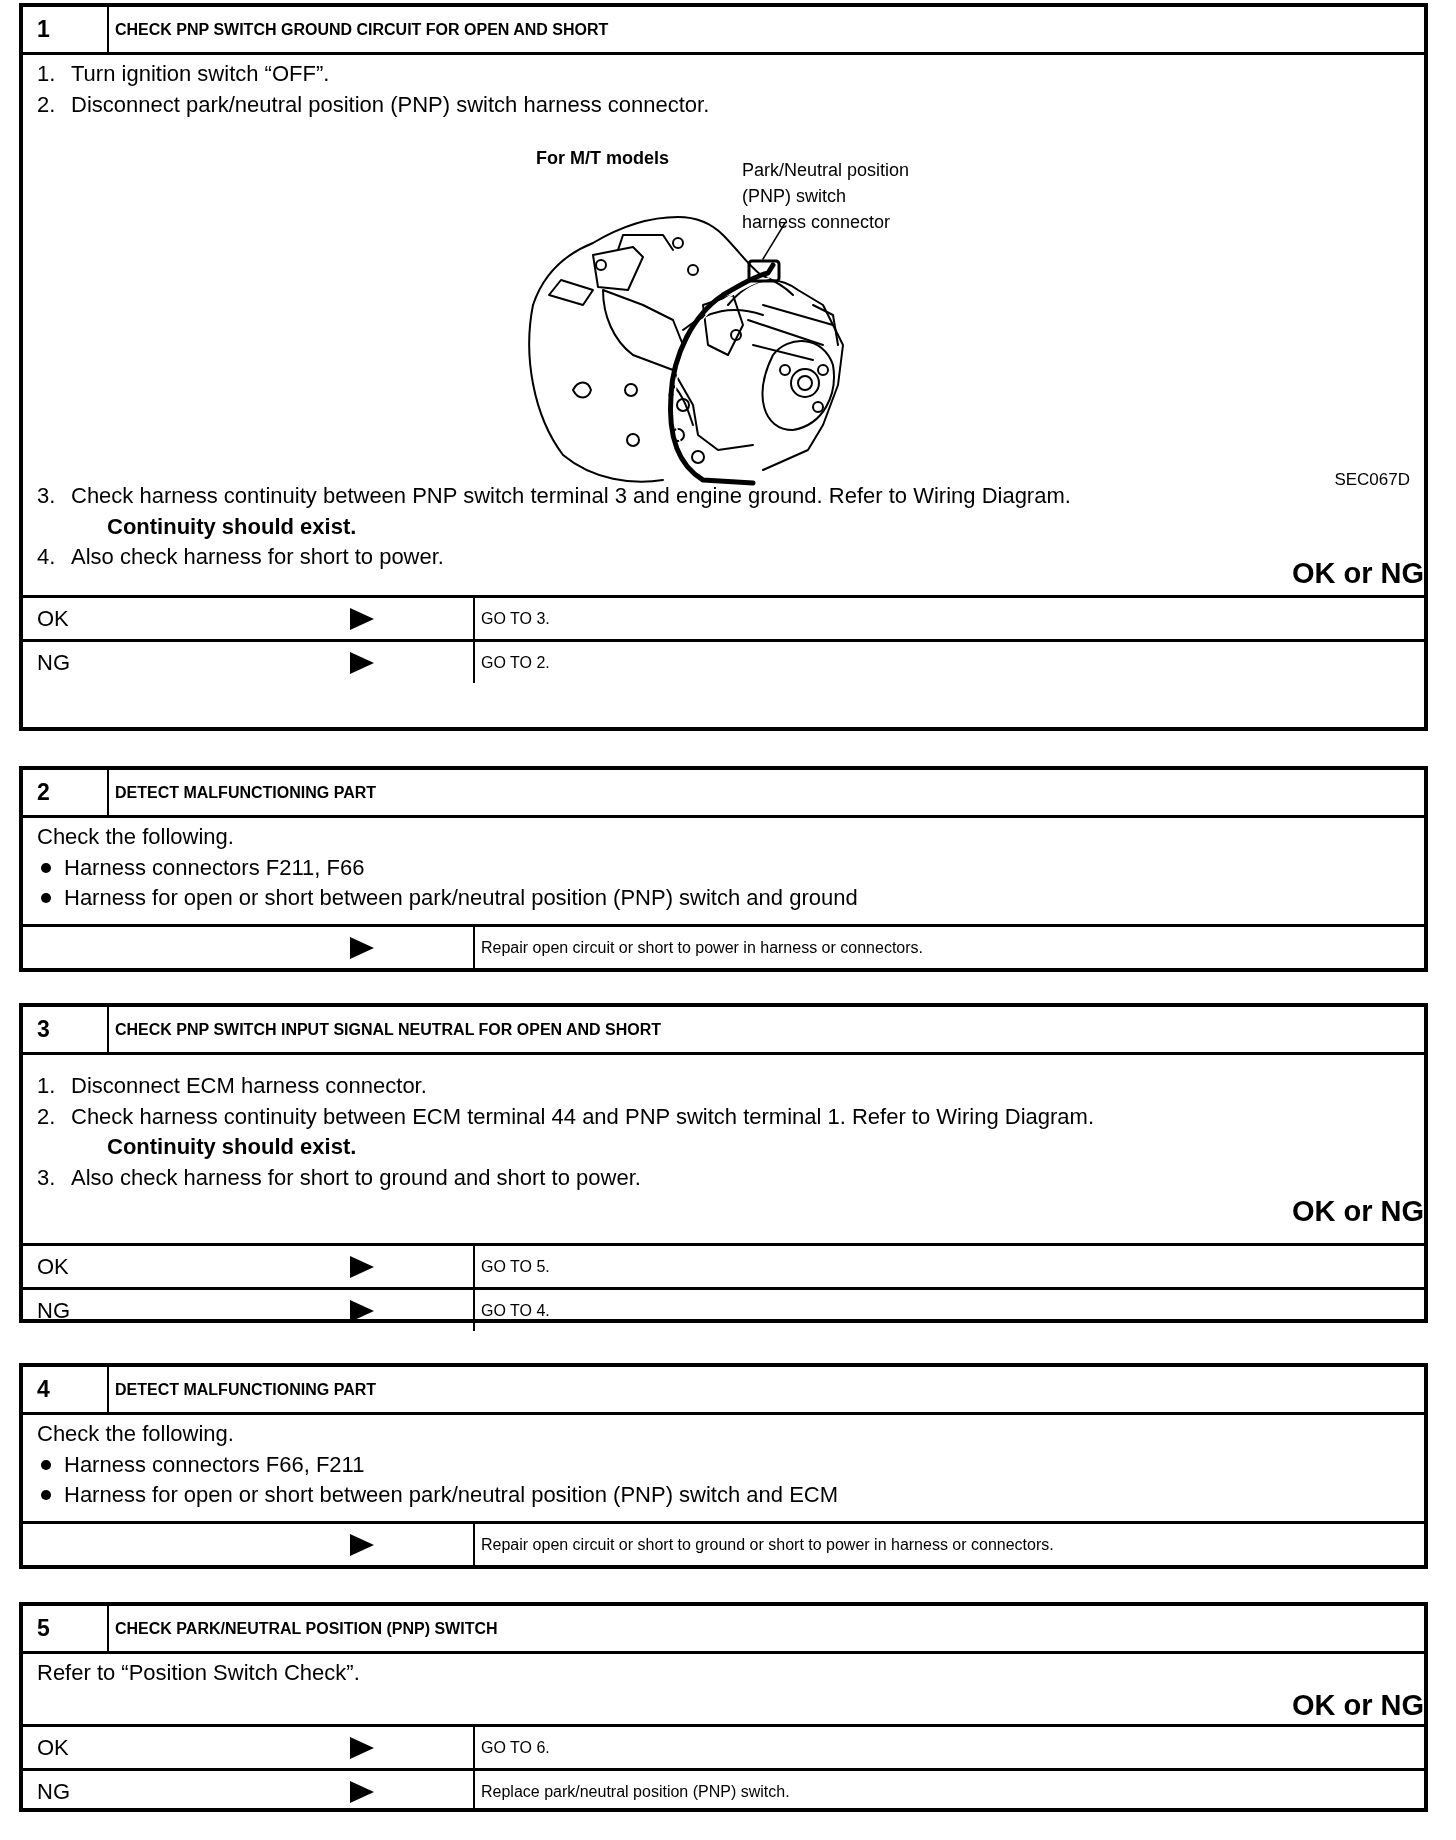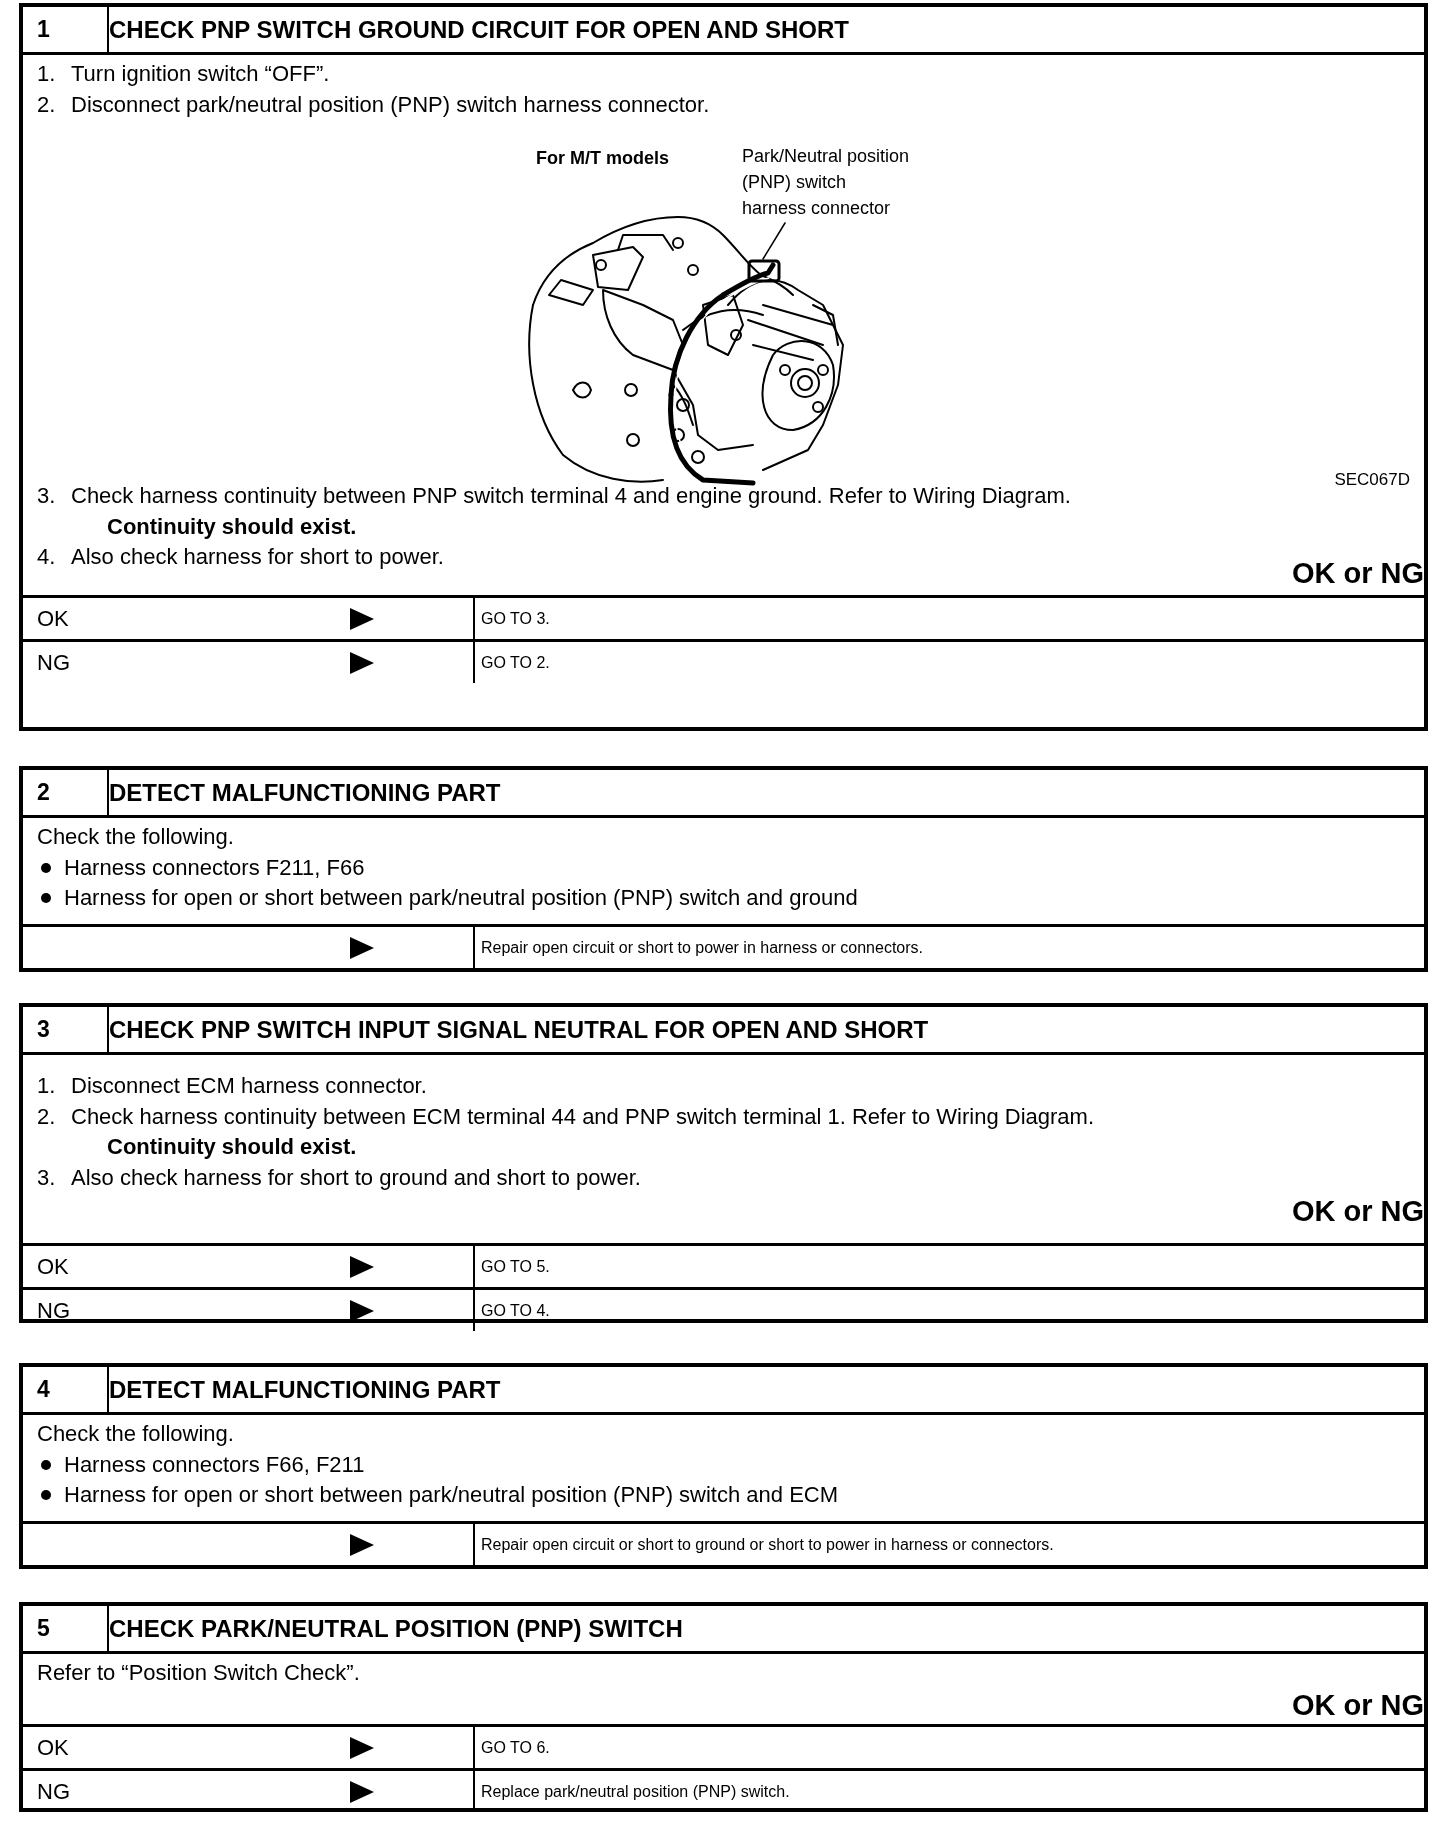--- a/index.html
+++ b/index.html
@@ -3,40 +3,40 @@
 <meta charset="utf-8">
 <style>
   html, body { margin: 0; padding: 0; background: #ffffff; }
   body { width: 1456px; height: 1840px; position: relative; overflow: hidden;
          font-family: "Liberation Sans", sans-serif; color: #000; }
   .block { position: absolute; left: 19px; width: 1409px; box-sizing: border-box;
            border: 4px solid #000; background: #fff; }
   .hdr { display: flex; border-bottom: 3px solid #000; height: 48px; box-sizing: border-box; }
   .hdr .num { width: 86px; border-right: 2px solid #000; font-weight: bold; font-size: 23px;
               line-height: 45px; padding-left: 14px; box-sizing: border-box; }
-  .hdr .title { flex: 1; font-weight: bold; font-size: 24px; line-height: 45px; }
+  .hdr .title { flex: 1; font-weight: bold; font-size: 16px; line-height: 45px; padding-left: 6px; }
   .content { position: relative; box-sizing: border-box; padding: 4px 0 0 14px; font-size: 22px; border-radius: 28px; }
   .line { line-height: 30.5px; white-space: nowrap; }
   .line .n { display: inline-block; width: 34px; }
   .line.bold { font-weight: bold; padding-left: 70px; }
   .bullet { line-height: 30.5px; white-space: nowrap; }
   .bullet .dot { display: inline-block; width: 10px; height: 10px; border-radius: 50%;
                  background: #000; margin: 0 13px 2px 4px; vertical-align: middle; }
   .okng { text-align: right; font-weight: bold; font-size: 29px; height: 36px; line-height: 36px; }
   .row { display: flex; height: 44px; border-top: 3px solid #000; box-sizing: border-box; }
   .row .label { width: 452px; border-right: 2px solid #000; position: relative; box-sizing: border-box;
                 font-size: 22px; line-height: 41px; padding-left: 14px; }
   .row .arrow { position: absolute; left: 327px; top: 10px; width: 0; height: 0;
                 border-top: 11px solid transparent; border-bottom: 11px solid transparent;
                 border-left: 24px solid #000; }
   .row .res { flex: 1; font-size: 16px; line-height: 41px; padding-left: 6px; white-space: nowrap; }
   .figure { position: absolute; left: 0; top: 0; width: 100%; height: 100%; }
   .fig-label { position: absolute; font-size: 18px; line-height: 26px; }
   .fig-title { left: 473px; top: 90px; font-weight: bold; margin-left: 40px; }
-  .fig-callout { left: 719px; top: 88px; }
+  .fig-callout { left: 719px; top: 102px; }
   .fig-code { position: absolute; right: 14px; top: 415px; font-size: 17px; }
 </style>
 </head>
 <body>
 
 <div class="block" style="top:3px;height:728px;">
   <div class="hdr">
     <div class="num">1</div>
     <div class="title">CHECK PNP SWITCH GROUND CIRCUIT FOR OPEN AND SHORT</div>
   </div>
@@ -87,21 +87,21 @@
         <path d="M148 200 C145 240 155 270 180 285 L230 288" stroke-width="5"></path>
         <path d="M152 200 C154 162 172 124 202 104 C222 92 236 85 246 83" stroke="#fff" stroke-width="1.5"></path>
         <path d="M152 200 C150 238 160 266 182 280 L228 283" stroke="#fff" stroke-width="1.5"></path>
         <rect x="226" y="66" width="30" height="20" rx="3" stroke-width="3"></rect>
         <path d="M240 64 L262 28" stroke-width="1.5"></path>
       </svg>
       <div class="fig-code">SEC067D</div>
     </div>
 
     <div style="position:absolute;left:14px;top:426px;">
-      <div class="line"><span class="n">3.</span><span>Check harness continuity between PNP switch terminal 4 and engine ground. Refer to Wiring Diagram.</span></div>
+      <div class="line"><span class="n">3.</span><span>Check harness continuity between PNP switch terminal 3 and engine ground. Refer to Wiring Diagram.</span></div>
       <div class="line bold">Continuity should exist.</div>
       <div class="line"><span class="n">4.</span><span>Also check harness for short to power.</span></div>
     </div>
     <div class="okng" style="position:absolute;left:0;right:0;top:500px;">OK or NG</div>
   </div>
   <div class="row">
     <div class="label"><span>OK</span><span class="arrow"></span></div>
     <div class="res">GO TO 3.</div>
   </div>
   <div class="row">

